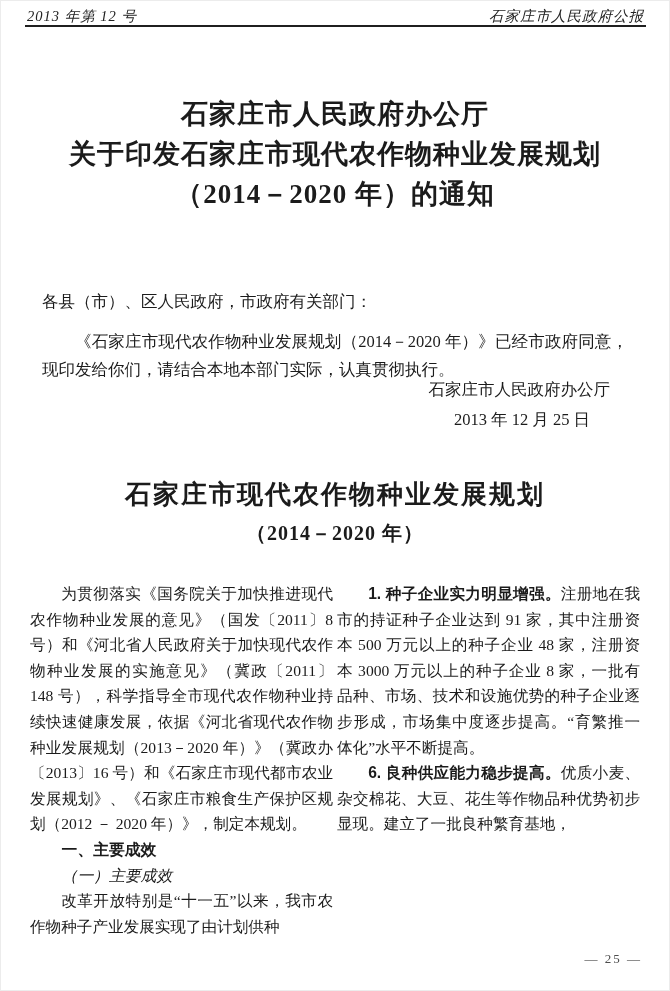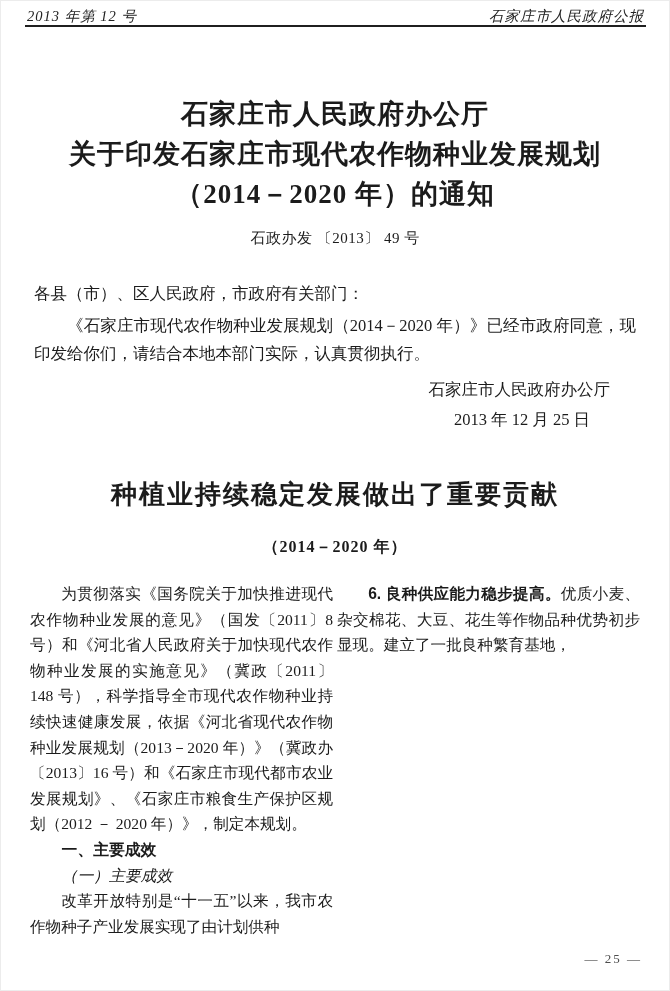--- a/index.html
+++ b/index.html
@@ -50,21 +50,21 @@
   }
   
   .notice-body {
     position: absolute;
     top: 276px; left: 30px; right: 30px;
     font-size: 16.5px;
     line-height: 28px;
     text-align: justify;
     text-justify: inter-ideograph;
   }
-  .notice-body p { margin: 4px; }
+  .notice-body p { margin: 12px; }
   .indent { text-indent: 2em; }
   
   .signature {
     position: absolute;
     top: 375px; left: 30px; right: 30px;
     font-size: 16.5px;
     line-height: 30px;
     text-align: right;
   }
   .signature .sig-office { padding-right: 30px; }
@@ -75,24 +75,24 @@
     top: 478px; left: 30px; right: 30px;
     text-align: center;
   }
   .plan-title {
     font-size: 26px;
     font-weight: bold;
     line-height: 34px;
     letter-spacing: 2px;
   }
   .plan-subtitle {
-    font-size: 16px;
+    font-size: 20px;
     font-weight: bold;
     line-height: 30px;
-    margin-top: 20px;
+    margin-top: 6px;
     letter-spacing: 1px;
   }
   
   .columns {
     position: absolute;
     top: 581px; left: 30px; right: 30px;
     display: flex;
     gap: 4px;
   }
   .col {
@@ -137,44 +137,44 @@
     <span>石家庄市人民政府公报</span>
   </div>
   <div class="head-rule"></div>
 
   <div class="notice-title">
     <div>石家庄市人民政府办公厅</div>
     <div>关于印发石家庄市现代农作物种业发展规划</div>
     <div>（2014－2020 年）的通知</div>
   </div>
 
-  <div class="doc-number">石政办发 〔2013〕 49 号</div>
 
   <div class="notice-body">
     <p>各县（市）、区人民政府，市政府有关部门：</p>
     <p class="indent">《石家庄市现代农作物种业发展规划（2014－2020 年）》已经市政府同意，现印发给你们，请结合本地本部门实际，认真贯彻执行。</p>
   </div>
 
   <div class="signature">
     <div class="sig-office">石家庄市人民政府办公厅</div>
     <div class="sig-date">2013 年 12 月 25 日</div>
   </div>
 
   <div class="plan-title-block">
-    <div class="plan-title">种植业持续稳定发展做出了重要贡献</div>
+    <div class="plan-title">石家庄市现代农作物种业发展规划</div>
     <div class="plan-subtitle">（2014－2020 年）</div>
   </div>
 
   <div class="columns">
     <div class="col">
       <p class="indent">为贯彻落实《国务院关于加快推进现代农作物种业发展的意见》（国发〔2011〕8 号）和《河北省人民政府关于加快现代农作物种业发展的实施意见》（冀政〔2011〕148 号），科学指导全市现代农作物种业持续快速健康发展，依据《河北省现代农作物种业发展规划（2013－2020 年）》（冀政办〔2013〕16 号）和《石家庄市现代都市农业发展规划》、《石家庄市粮食生产保护区规划（2012 － 2020 年）》，制定本规划。</p>
       <p class="sec-heading">一、主要成效</p>
       <p class="subsec-heading">（一）主要成效</p>
       <p class="indent">改革开放特别是“十一五”以来，我市农作物种子产业发展实现了由计划供种</p>
     </div>
     <div class="col">
+      <p class="indent"><span class="item-lead">1. 种子企业实力明显增强。</span><span>注册地在我市的持证种子企业达到 91 家，其中注册资本 500 万元以上的种子企业 48 家，注册资本 3000 万元以上的种子企业 8 家，一批有品种、市场、技术和设施优势的种子企业逐步形成，市场集中度逐步提高。“育繁推一体化”水平不断提高。</span></p>
       <p class="indent"><span class="item-lead">6. 良种供应能力稳步提高。</span><span>优质小麦、杂交棉花、大豆、花生等作物品种优势初步显现。建立了一批良种繁育基地，</span></p>
     </div>
   </div>
 
   <div class="page-number">— 25 —</div>
 
 </div>
 
 </body></html>

